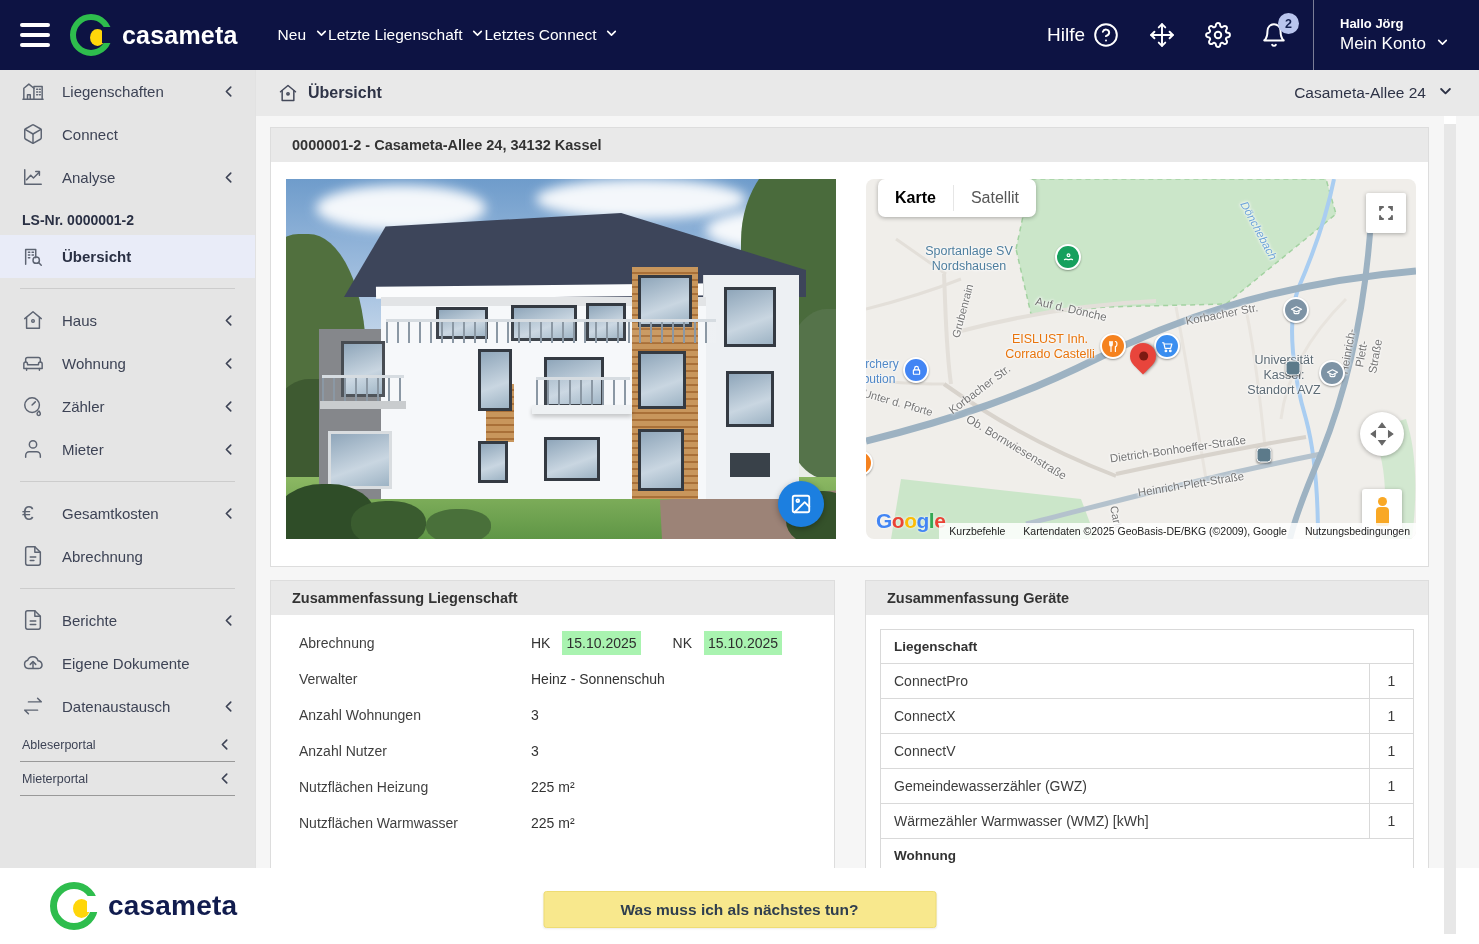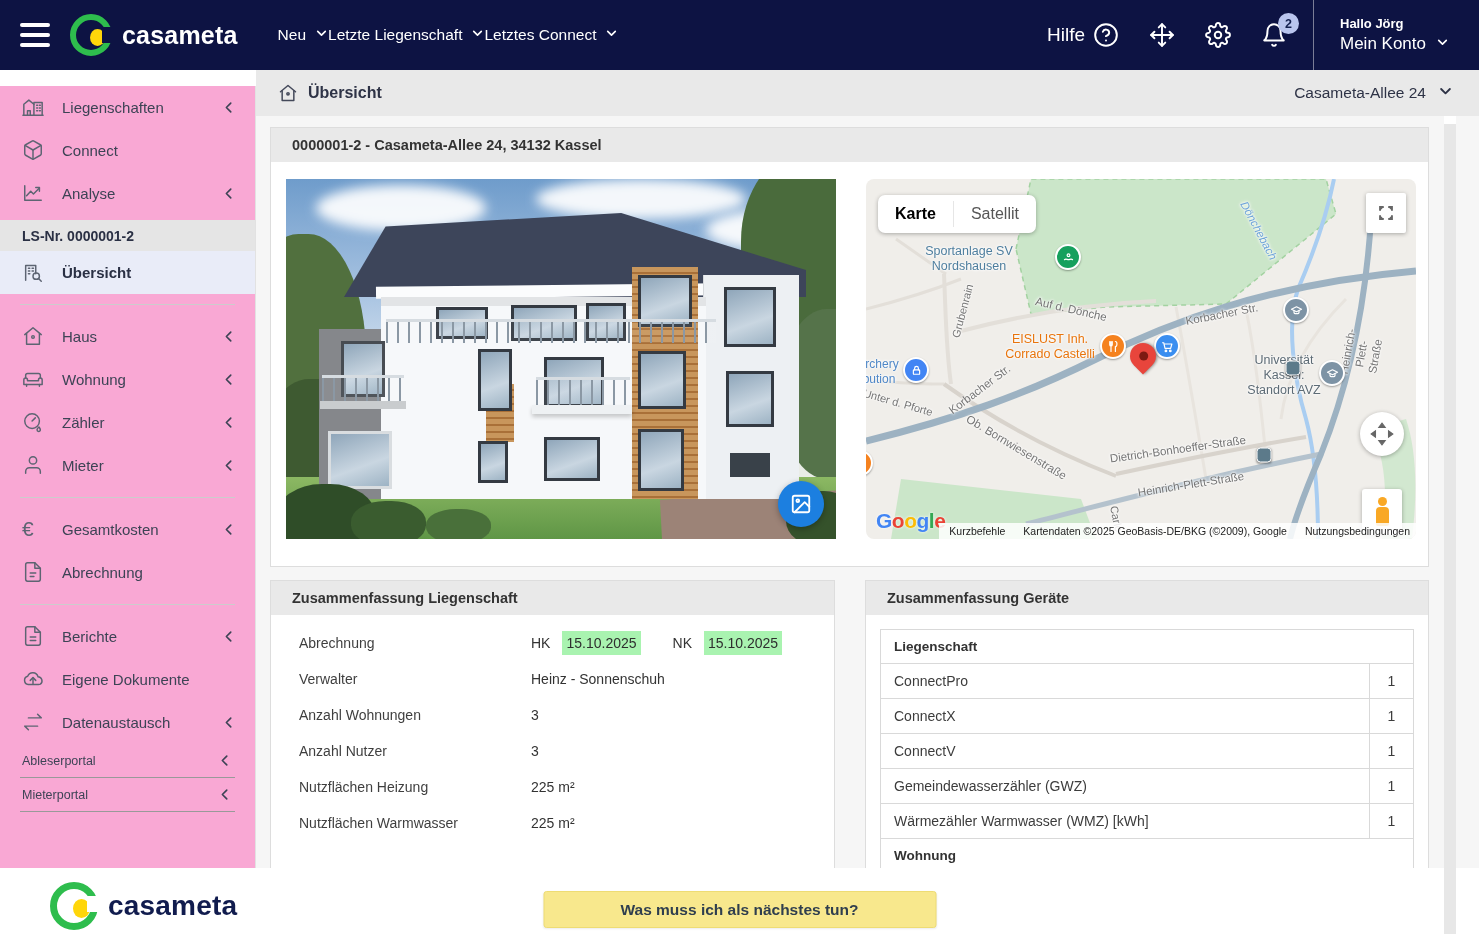--- a/index.html
+++ b/index.html
@@ -32,22 +32,22 @@
   .tb-bell { position:relative; background:none; border:none; cursor:pointer; margin:0 26px 0 30px; }
   .badge { position:absolute; top:-9px; right:-12px; width:21px; height:21px; border-radius:50%;
            background:#b9c5ee; color:#13204f; font-size:12.5px; font-weight:bold;
            display:flex; align-items:center; justify-content:center; }
   .tb-account { height:100%; border-left:1px solid rgba(255,255,255,.45); padding:0 24px 0 26px;
                 display:flex; flex-direction:column; justify-content:center; cursor:pointer; min-width:166px; }
   .greet { font-size:13px; font-weight:bold; margin-bottom:3px; }
   .konto { font-size:17px; display:flex; align-items:center; gap:10px; }
 
   
-  #sidebar { position:absolute; left:0; top:70px; width:256px; height:800px; background:#f9a8d4;
-             border-right:1px solid #e2e2e2; z-index:20;margin-top:16px; }
+  #sidebar { position:absolute; left:0; top:70px; width:256px; height:800px; background:#e5e5e5;
+             border-right:1px solid #e2e2e2; z-index:20; }
   .sb-item { display:flex; align-items:center; height:43px; padding:0 18px 0 22px;
              cursor:pointer; color:#3d4355; font-size:15px; }
   .sb-item.active { background:#e9ecf8; font-weight:bold; color:#2a3044; }
   .sb-ico { width:26px; height:24px; margin-right:14px; color:#5d6472; flex:none; }
   .sb-ico svg { width:22px; height:22px; stroke:currentColor; stroke-width:1.6; fill:none;
                 stroke-linecap:round; stroke-linejoin:round; display:block; }
   .sb-ico .euro-glyph { font-size:21px; line-height:22px; color:#5d6472; }
   .sb-label { flex:1; }
   .sb-chev svg { width:15px; height:15px; stroke:#3d4355; stroke-width:2.6; fill:none;
                  stroke-linecap:round; stroke-linejoin:round; display:block; }
@@ -113,21 +113,21 @@
                 transform:translate(-50%,-50%); display:flex; align-items:center;
                 justify-content:center; border:2px solid #fff; box-shadow:0 1px 2px rgba(0,0,0,.35); cursor:pointer; }
   .map-marker svg { width:15px; height:15px; stroke:#fff; stroke-width:1.9; fill:none;
                     stroke-linecap:round; stroke-linejoin:round; }
   .mk-stop { width:15px; height:15px; border-radius:4px; border:1.5px solid #fff; }
   .mk-pin { position:absolute; width:26px; height:26px; background:#e8453c;
             border-radius:50% 50% 50% 0; transform:translate(-50%,-100%) rotate(-45deg);
             box-shadow:1px 1px 3px rgba(0,0,0,.4); cursor:pointer; z-index:4; }
   .mk-pin::after { content:""; position:absolute; left:8.5px; top:8.5px; width:9px; height:9px;
                    border-radius:50%; background:#7d1a12; }
-  #map-type { position:absolute; left:12px; top:16px; display:flex; background:#fff;
+  #map-type { position:absolute; left:12px; top:0; display:flex; background:#fff;
               box-shadow:0 1px 4px rgba(0,0,0,.3); border-radius:7px; z-index:6; }
   #map-type button { border:none; background:none; padding:0 17px; height:38px; font-size:16px;
                      font-family:inherit; cursor:pointer; color:#565656; }
   #map-type button.on { font-weight:bold; color:#000; }
   #map-type .sep { width:1px; background:#e6e6e6; margin:6px 0; }
   .map-ctl { position:absolute; background:#fff; box-shadow:0 1px 4px rgba(0,0,0,.3);
              display:flex; align-items:center; justify-content:center; cursor:pointer; border:none; z-index:6; }
   .map-ctl svg { stroke:#666; fill:#666; }
   #ctl-full { right:10px; top:14px; width:40px; height:40px; border-radius:2px; }
   #ctl-pan  { right:12px; top:233px; width:44px; height:44px; border-radius:50%; }

